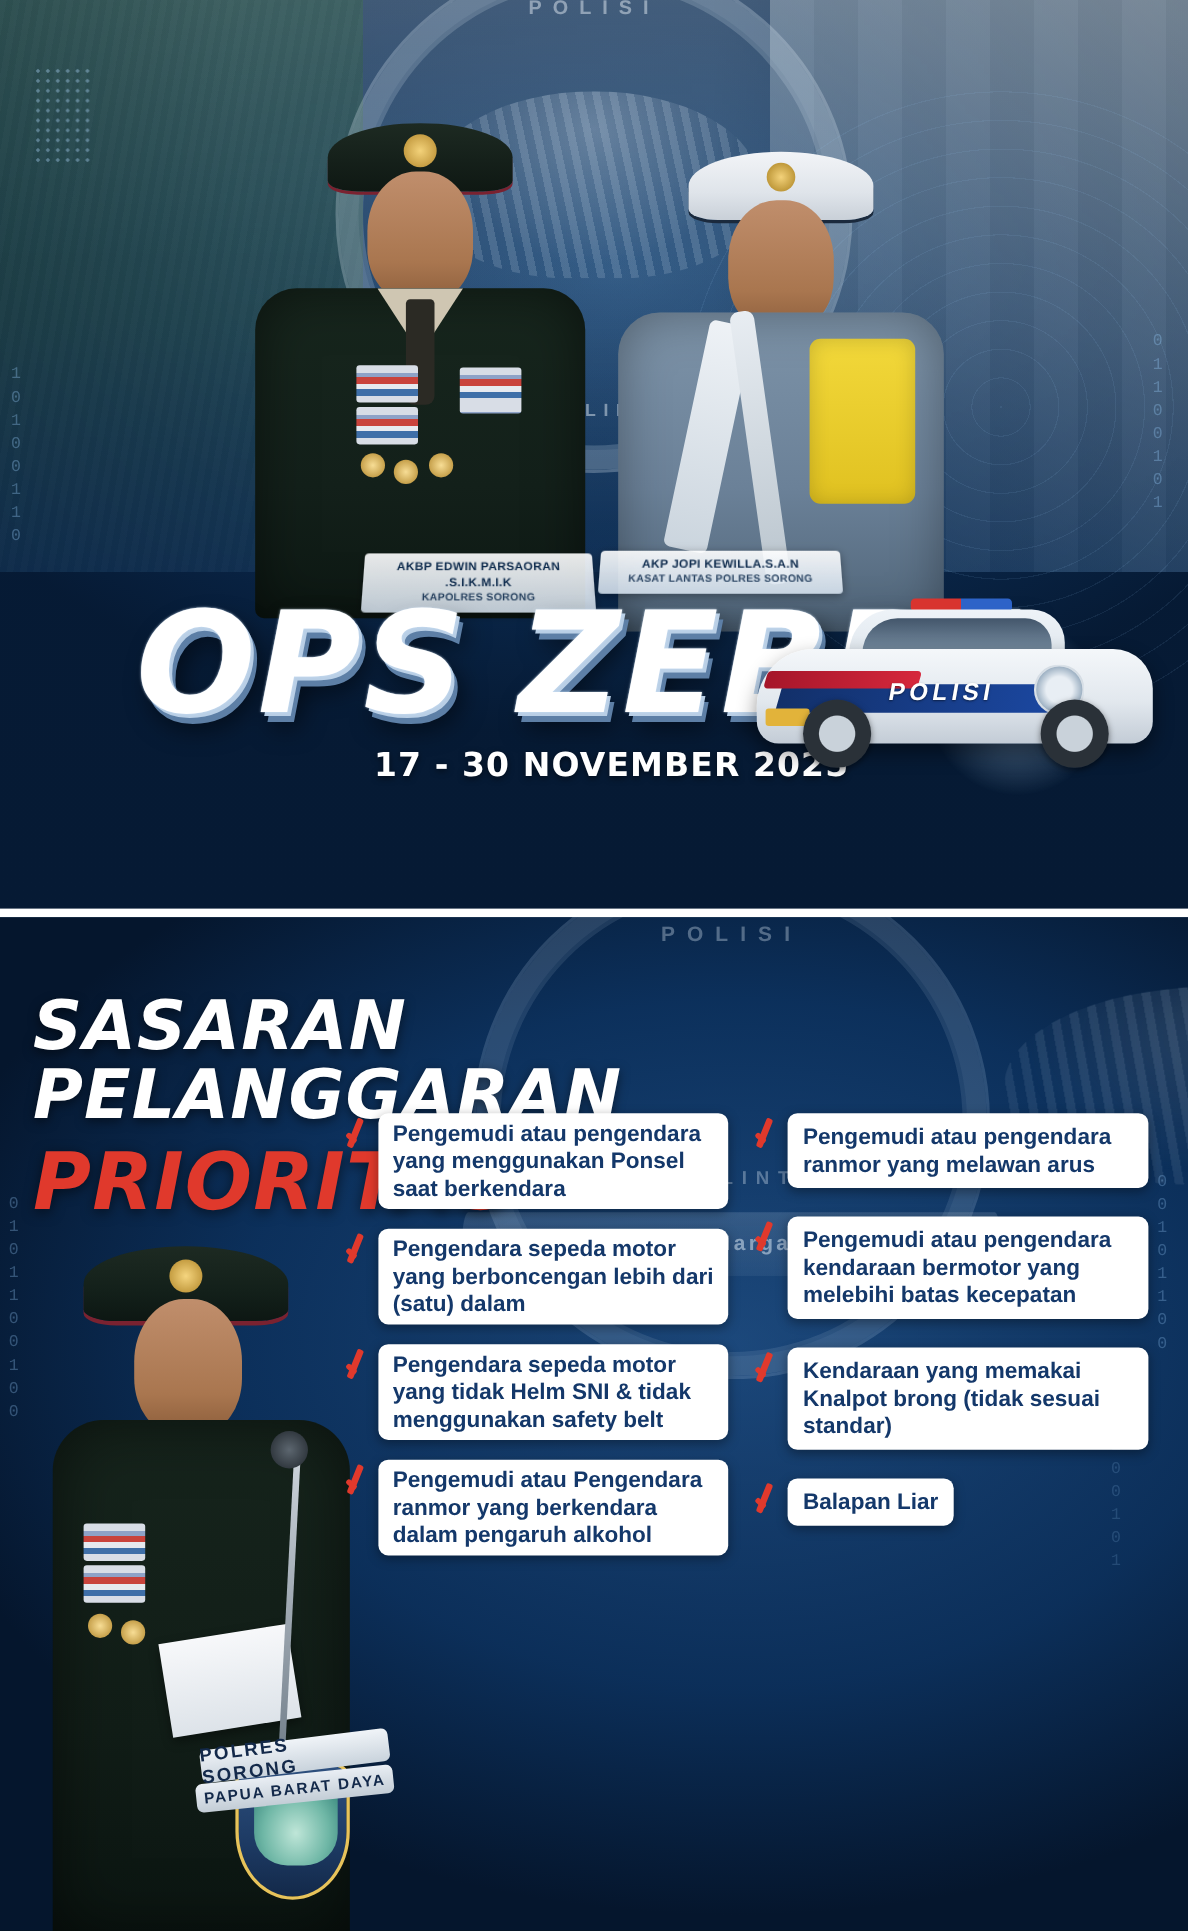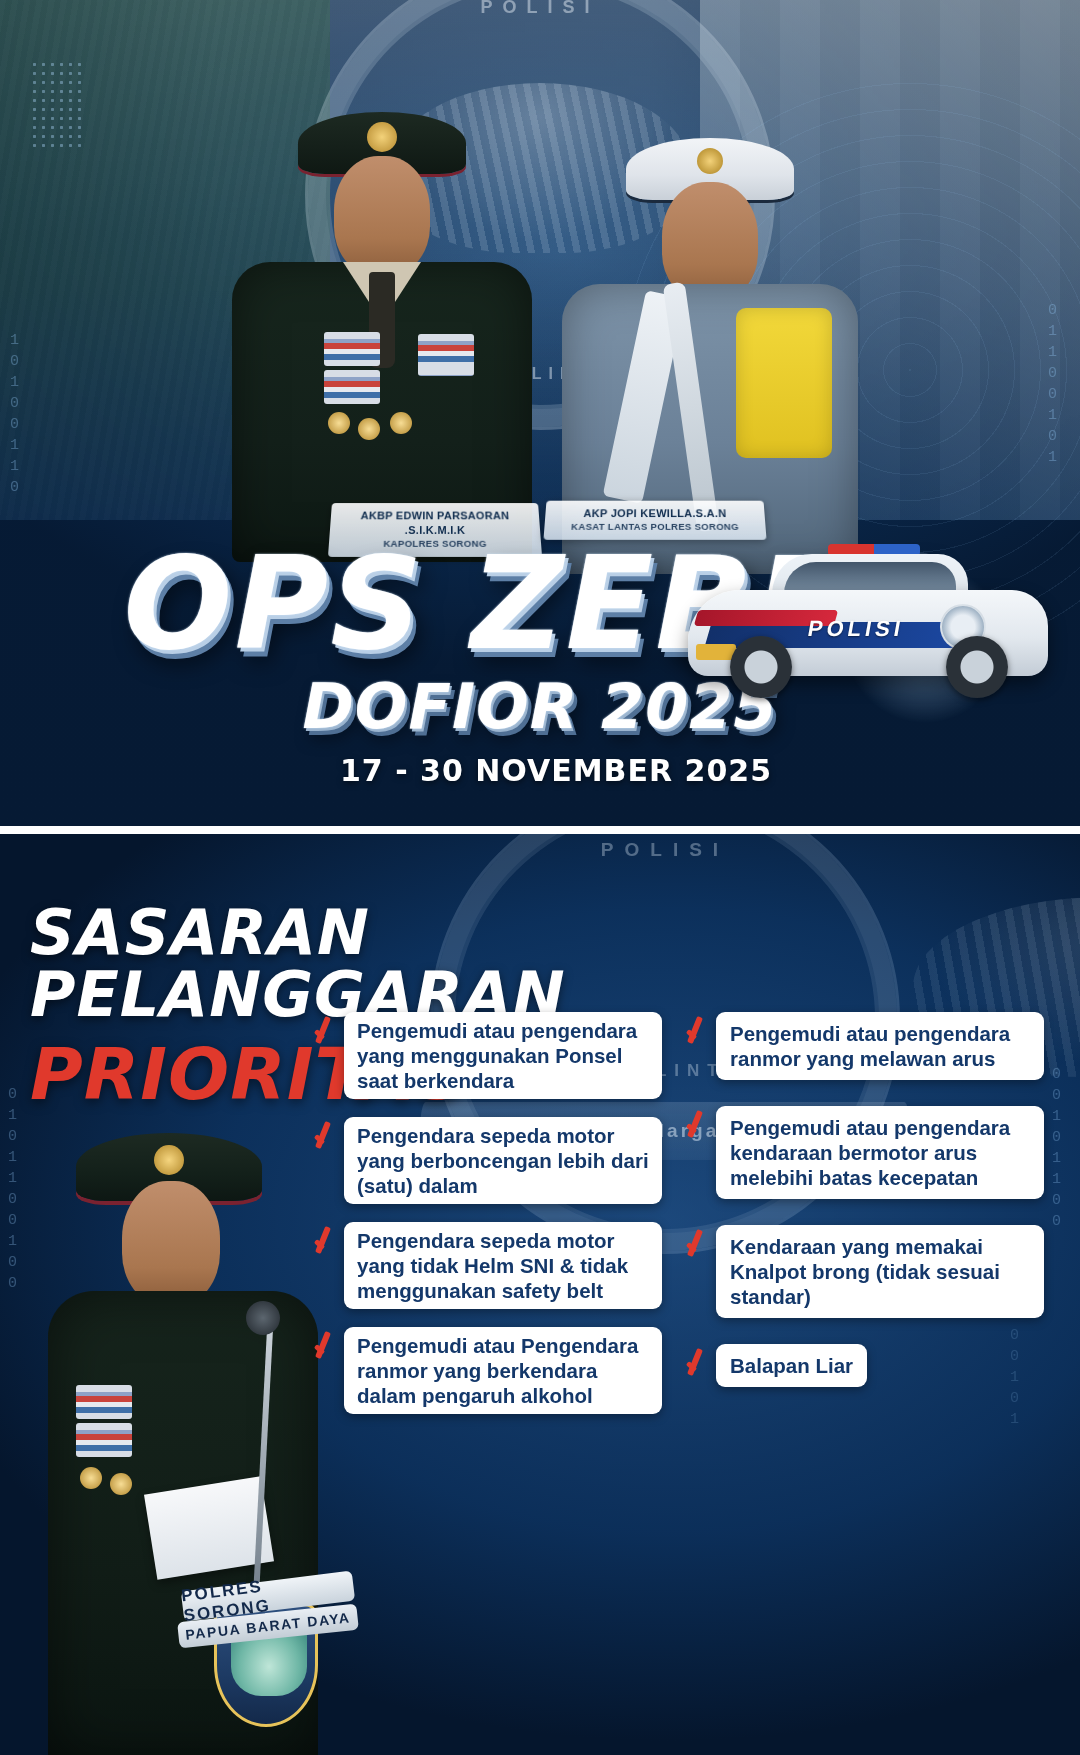--- a/index.html
+++ b/index.html
@@ -505,21 +505,20 @@
       <div>AKBP EDWIN PARSAORAN .S.I.K.M.I.K</div>
       <div class="sub">KAPOLRES SORONG</div>
     </div>
     <div class="nameplate np-right">
       <div>AKP JOPI KEWILLA.S.A.N</div>
       <div class="sub">KASAT LANTAS POLRES SORONG</div>
     </div>
 
     <div class="title-wrap">
       <div class="ops-zebra">OPS ZEBRA</div>
-      <div class="dofior">DOFIOR 2025</div>
       <div class="date-line">17 - 30 NOVEMBER 2025</div>
     </div>
     <div class="flare"></div>
 
     <div class="police-car">
       <div class="lightbar"></div>
       <div class="cabin"></div>
       <div class="glass"></div>
       <div class="body"></div>
       <div class="stripe-blue"></div>
@@ -617,21 +616,21 @@
         </div>
       </div>
 
       <div class="vcol right">
         <div class="vitem">
           <span class="check"></span>
           <span class="bubble">Pengemudi atau pengendara ranmor yang melawan arus</span>
         </div>
         <div class="vitem">
           <span class="check"></span>
-          <span class="bubble">Pengemudi atau pengendara kendaraan bermotor arus melebihi batas kecepatan</span>
+          <span class="bubble">Pengemudi atau pengendara kendaraan bermotor yang melebihi batas kecepatan</span>
         </div>
         <div class="vitem">
           <span class="check"></span>
           <span class="bubble">Kendaraan yang memakai Knalpot brong (tidak sesuai standar)</span>
         </div>
         <div class="vitem">
           <span class="check"></span>
           <span class="bubble short">Balapan Liar</span>
         </div>
       </div>

